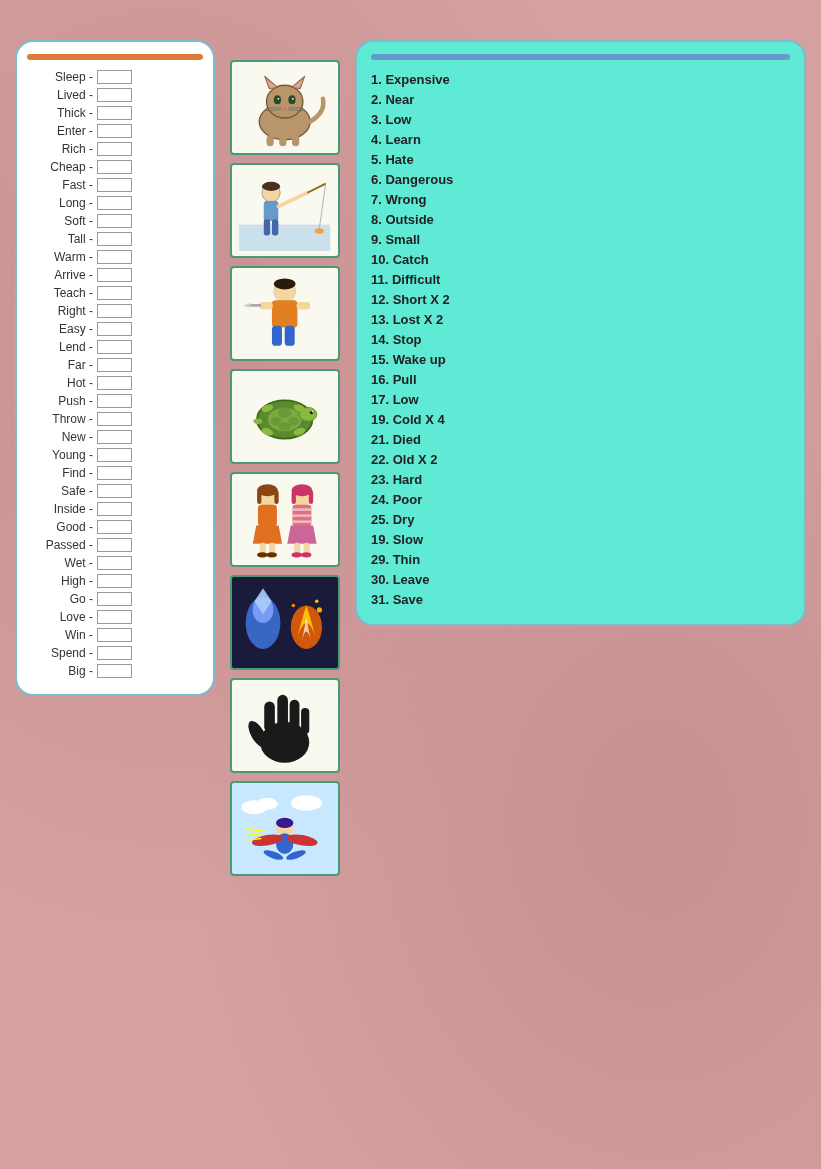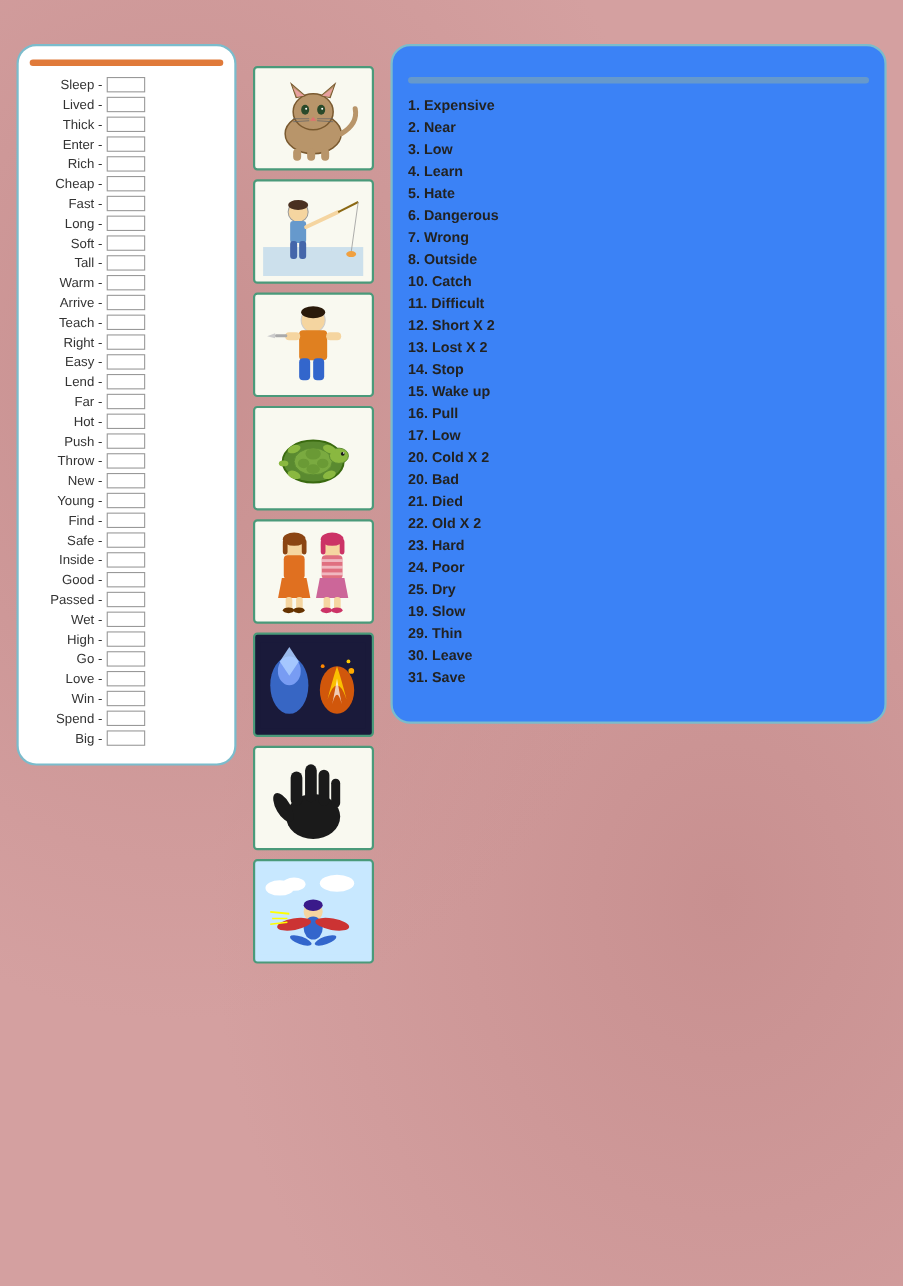--- a/index.html
+++ b/index.html
@@ -110,24 +110,24 @@
       background: #f9f9f0;
     }
 
     .image-box svg {
       width: 90%;
       height: 90%;
     }
 
     
     .column-b-panel {
-      background: #3b82f6;
+      background: #5eead4;
       border: 2px solid #7bbccc;
       border-radius: 18px;
-      padding: 28px 14px;
+      padding: 12px 14px;
       flex: 1;
       min-width: 0;
     }
 
     .column-b-header {
       background-color: #6699cc;
       color: white;
       text-align: center;
       font-size: 11px;
       font-weight: bold;
@@ -521,30 +521,30 @@
       <ol class="answer-list" id="answer-list">
 
       <li>1.  Expensive</li>
           <li>2.  Near</li>
           <li>3.  Low</li>
           <li>4.  Learn</li>
           <li>5.  Hate</li>
           <li>6.  Dangerous</li>
           <li>7.  Wrong</li>
           <li>8.  Outside</li>
+          <li>9.  Small</li>
           <li>10. Catch</li>
           <li>11. Difficult</li>
           <li>12. Short X 2</li>
           <li>13. Lost X 2</li>
           <li>14. Stop</li>
           <li>15. Wake up</li>
           <li>16. Pull</li>
           <li>17. Low</li>
-          <li>20. Cold X 2</li>
-          <li>20. Bad</li>
+          <li>19. Cold X 4</li>
           <li>21. Died</li>
           <li>22. Old X 2</li>
           <li>23. Hard</li>
           <li>24. Poor</li>
           <li>25. Dry</li>
           <li>19. Slow</li>
           <li>29. Thin</li>
           <li>30. Leave</li>
           <li>31. Save</li>
         </ol>

